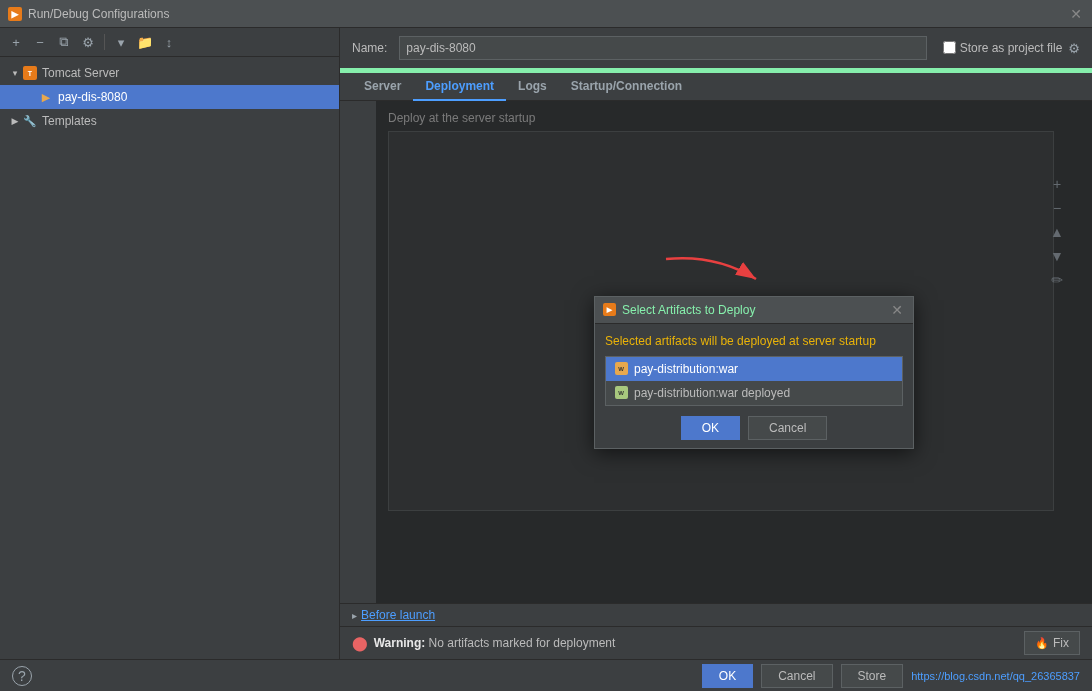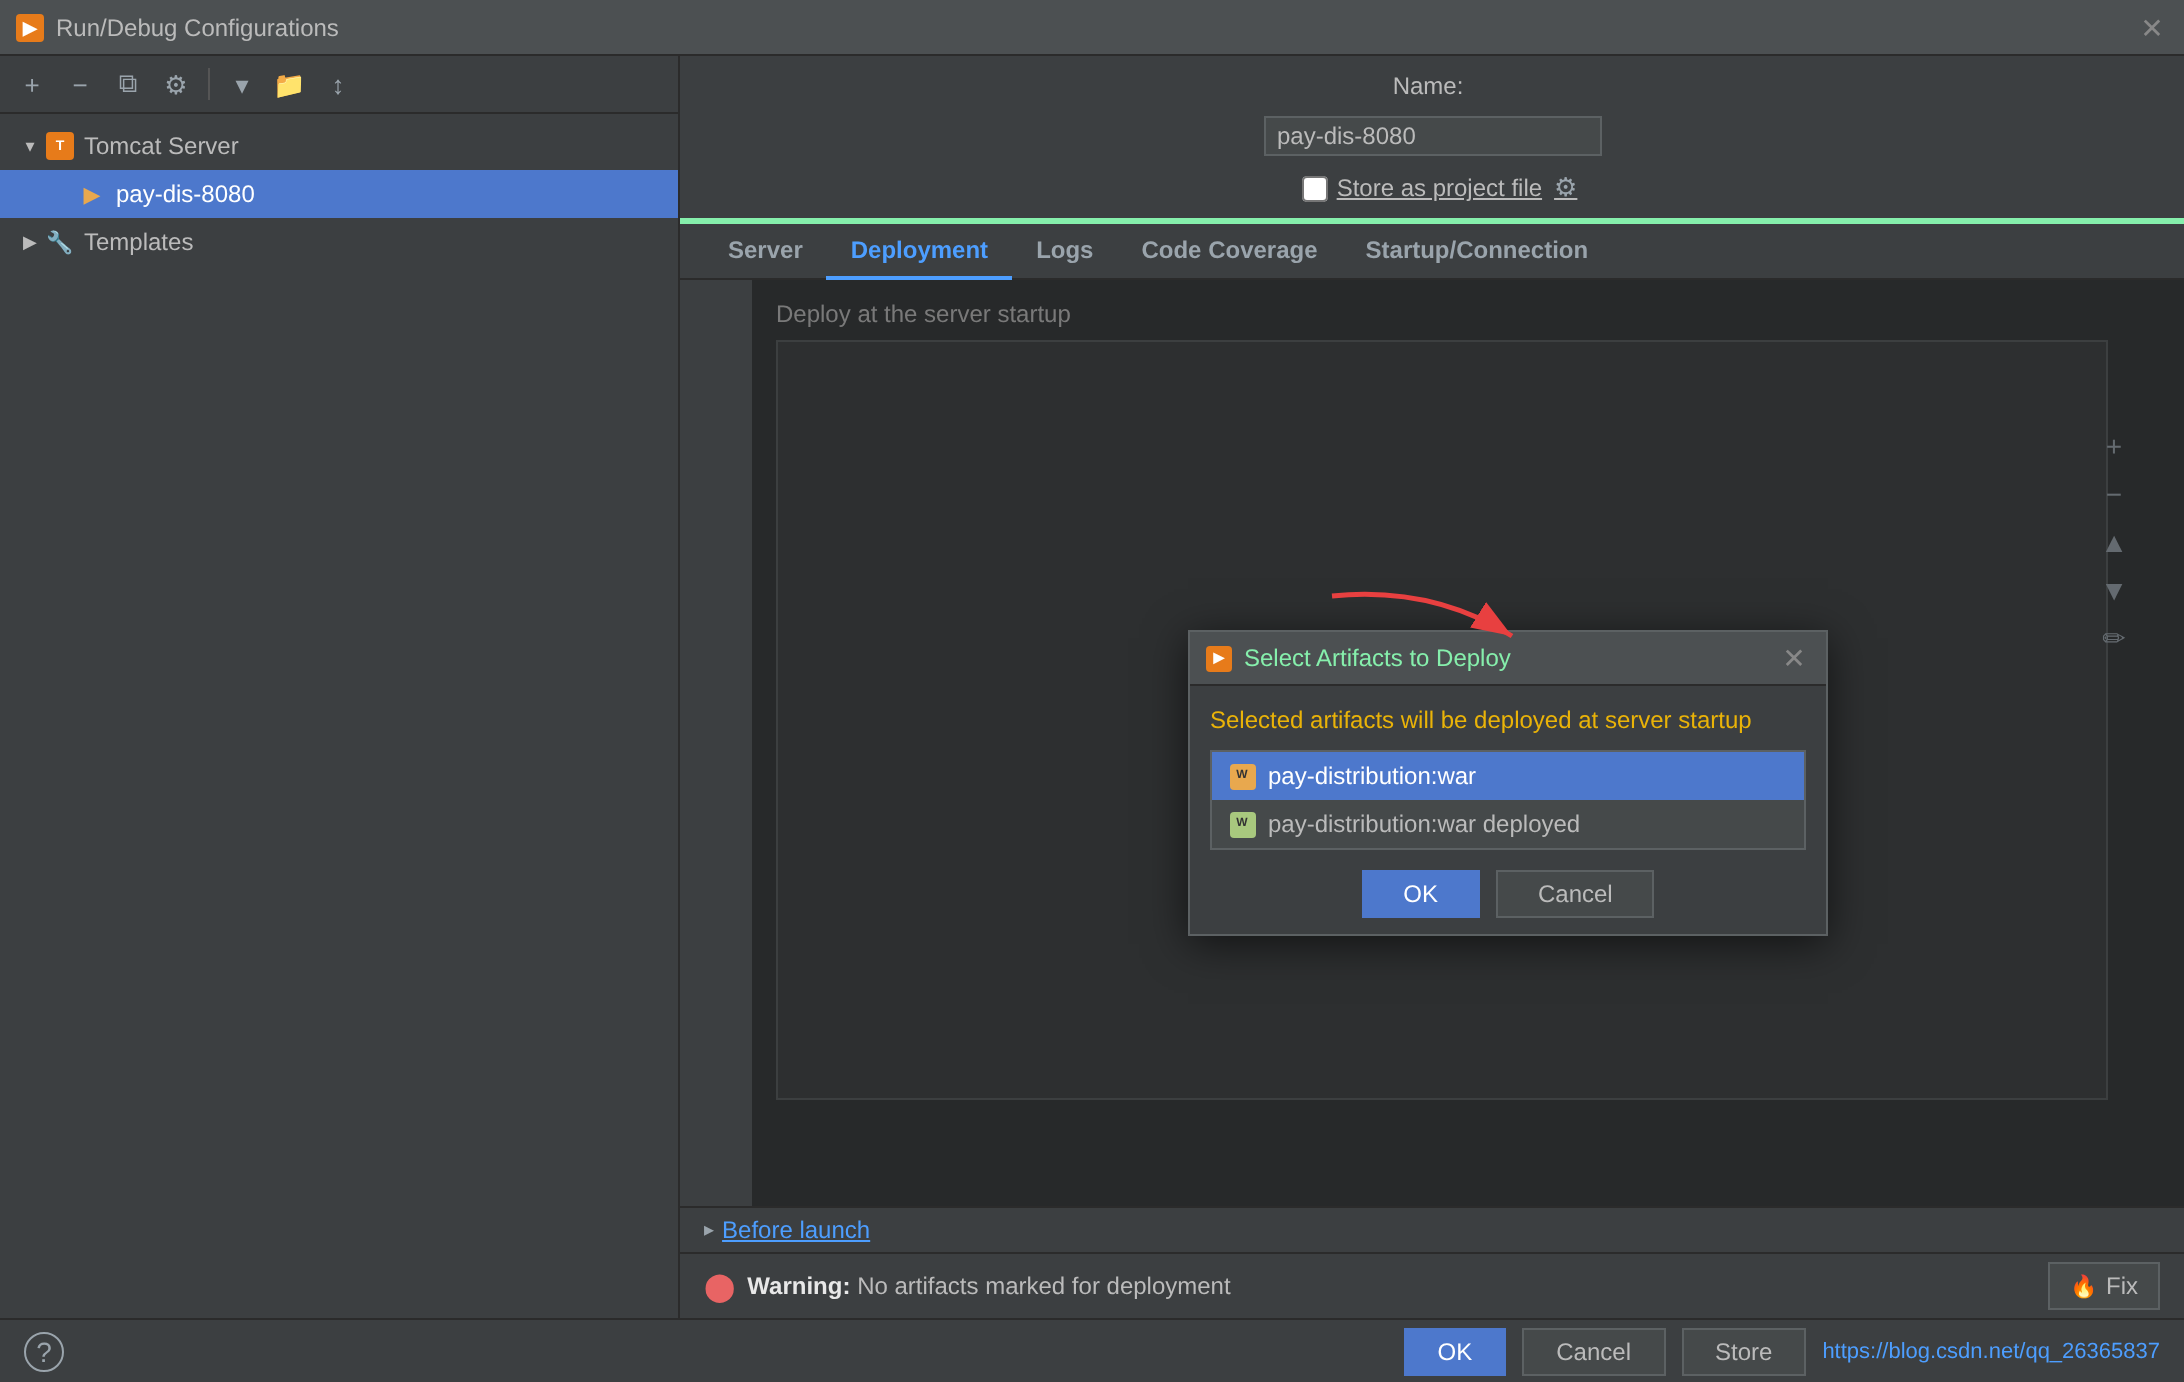--- a/index.html
+++ b/index.html
@@ -136,41 +136,39 @@
       background: #3c3f41;
       display: flex;
       flex-direction: column;
     }
 
     
     .header-row {
       display: flex;
       align-items: center;
       padding: 8px 12px;
-      border-bottom: 3px solid #86efac;
+      border-bottom: 5px solid #86efac;
       gap: 8px;
-      flex-direction: column;
     }
     .name-label { color: #bbbbbb; font-size: 12px; margin-right: 4px; }
     .name-input {
       background: #45494a;
       border: 1px solid #5c6163;
       color: #bbbbbb;
       font-size: 12px;
       padding: 2px 6px;
       flex: 1;
       height: 24px;
       outline: none;
     }
     .store-checkbox-row {
       display: flex;
-      align-items: flex-end;
+      align-items: flex-start;
       gap: 4px;
       margin-left: 8px;
-      text-decoration: underline;
     }
     .store-checkbox-row input[type=checkbox] {
       width: 13px; height: 13px;
     }
     .gear-icon { color: #9aa4ac; font-size: 13px; margin-left: 2px; cursor: pointer; }
 
     
     .tab-bar {
       display: flex;
       border-bottom: 1px solid #2b2b2b;
@@ -487,21 +485,20 @@
         <input type="checkbox" style="">
         <span>Store as project file</span>
         <span class="gear-icon">⚙</span>
       </div>
     </div>
 
     <div class="tab-bar">
       <div class="tab">Server</div>
       <div class="tab active">Deployment</div>
       <div class="tab">Logs</div>
-      <div class="tab">Code Coverage</div>
       <div class="tab">Startup/Connection</div>
     </div>
 
     <div class="content-area" style="position:relative;margin-left:36px;">
       <div class="deploy-label">Deploy at the server startup</div>
       <div style="display:flex; gap:4px;">
         <div class="deploy-list" style="flex:1; min-height:380px;"></div>
         <div class="side-actions" style="position:relative; display:flex; flex-direction:column; gap:2px;">
           <button class="side-action-btn">+</button>
           <button class="side-action-btn">−</button>

